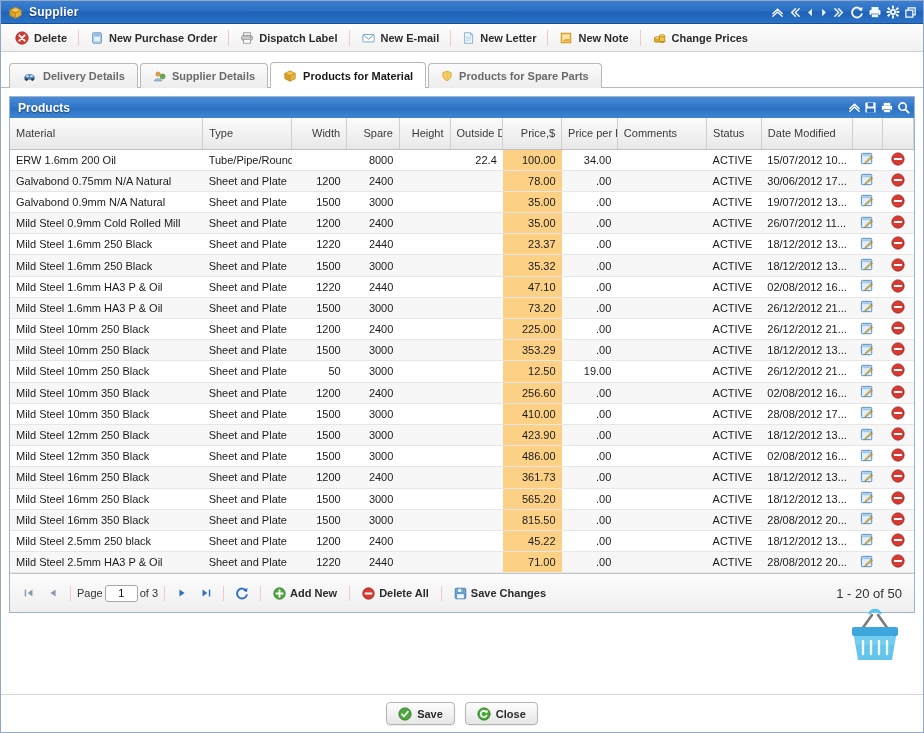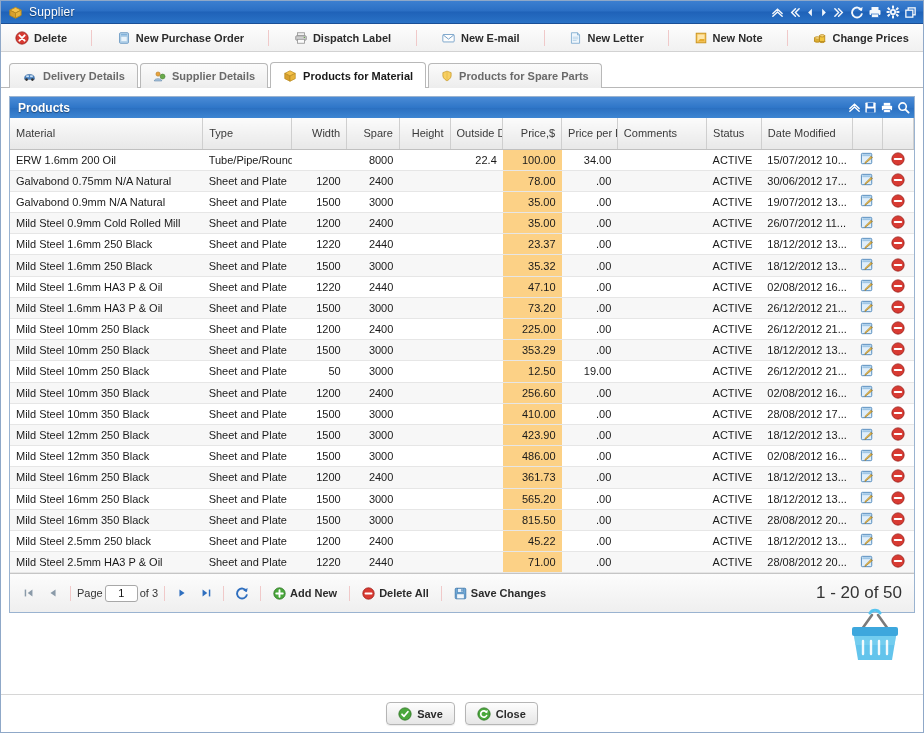--- a/index.html
+++ b/index.html
@@ -25,39 +25,38 @@
   .titlebar {
     height: 23px;
     background: linear-gradient(to bottom, #3c7fd0 0%, #2b6fc4 45%, #1f62b8 50%, #2a72c6 100%);
     border-bottom: 1px solid #1a4f96;
     display: flex; align-items: center;
     padding: 0 6px 0 7px;
     color: #ffffff;
     flex: 0 0 auto;
   }
   .titlebar .tb-title {
-    font-size: 12px; font-weight: normal;
+    font-size: 12px; font-weight: bold;
     color: #ffffff;
     text-shadow: 0 1px 1px rgba(0,0,0,.45);
     margin-left: 6px;
     letter-spacing: .2px;
   }
   .tb-icons { margin-left: auto; display: flex; align-items: center; gap: 4px; }
   .tb-icons .ic { color: #ffffff; font-size: 12px; line-height: 1; cursor: pointer; opacity: .95; }
   .tb-icons .ic svg { display: block; }
 
   
   .toolbar {
     height: 28px;
     background: linear-gradient(to bottom, #fdfdfd, #f1f1f1);
     border-bottom: 1px solid #d2d2d2;
     display: flex; align-items: center;
     padding: 0 6px;
     flex: 0 0 auto;
-    justify-content: space-between;
   }
   .tbtn {
     display: flex; align-items: center; gap: 5px;
     padding: 2px 7px;
     font-size: 11px; font-weight: bold; color: #2b2b2b;
     cursor: pointer; white-space: nowrap;
     border: 1px solid transparent; border-radius: 3px;
   }
   .tsep { width: 1px; height: 16px; background: #f0c9c9; margin: 0 3px; }
 
@@ -168,21 +167,21 @@
     font-size: 11px; font-family: "Liberation Sans", sans-serif;
     padding: 0 3px; text-align: center;
     background: #fff; color: #111;
   }
   .pg-btn {
     display: flex; align-items: center; gap: 4px;
     font-size: 11px; font-weight: bold; color: #2b2b2b;
     padding: 1px 5px; cursor: pointer; border-radius: 3px;
     border: 1px solid transparent;
   }
-  .pg-count { margin-left: auto; font-size: 17px; color: #333; padding-right: 4px; }
+  .pg-count { margin-left: auto; font-size: 13px; color: #333; padding-right: 4px; }
 
   
   .basket-zone {
     position: absolute;
     right: 8px; top: 512px;
     width: 80px; height: 72px;
     display: flex; align-items: center; justify-content: center;
   }
 
   

